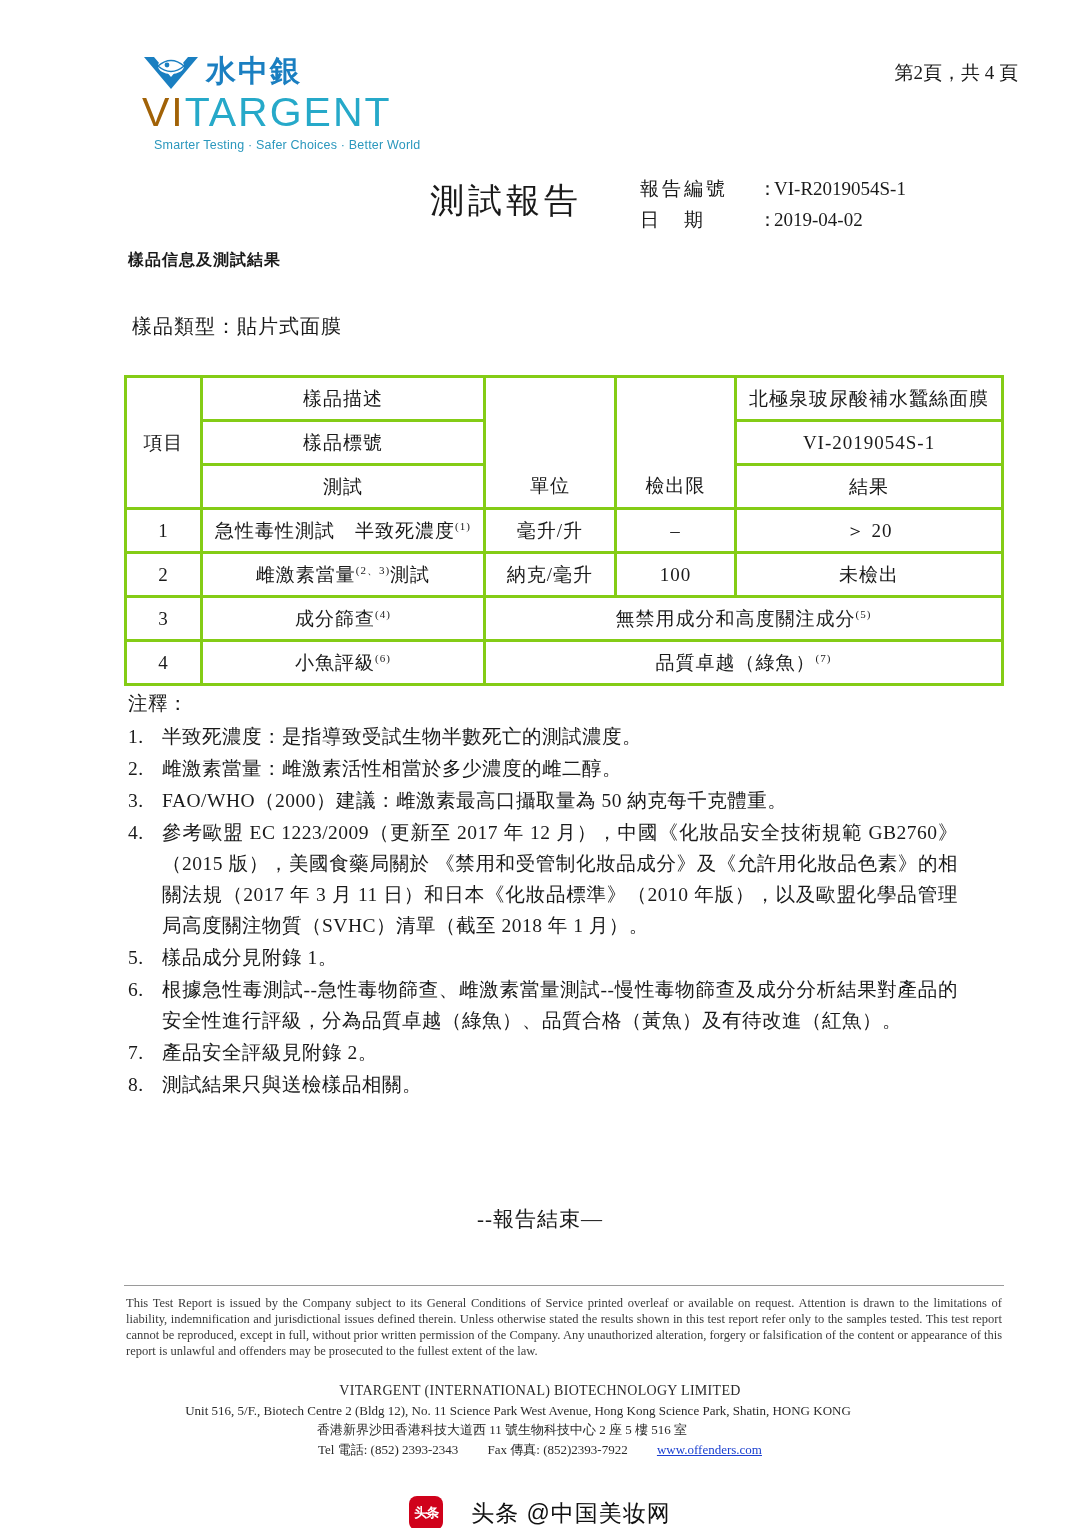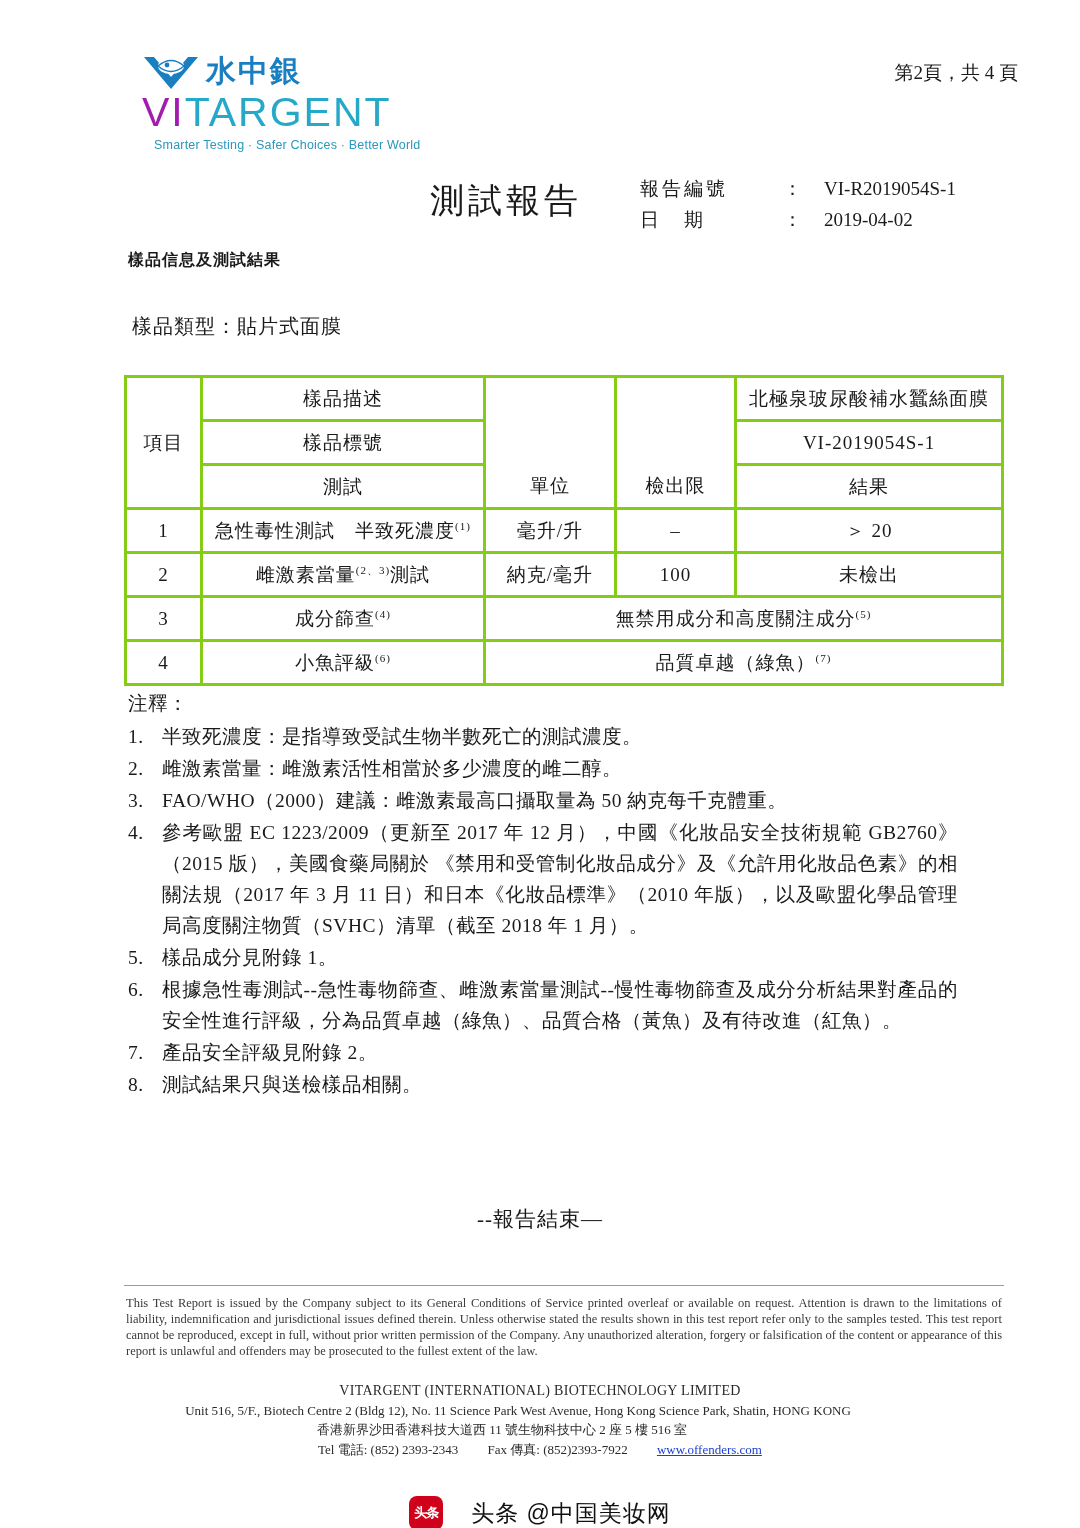--- a/index.html
+++ b/index.html
@@ -60,21 +60,21 @@
   .logo-word {
     font-family: "Liberation Sans", sans-serif;
     font-size: 41px;
     letter-spacing: 2px;
     color: #26a9c9;
     font-weight: 500;
     line-height: 1;
     margin-top: -2px;
     margin-left: 2px;
   }
-  .logo-word .vi { color: #a21caf; text-align: center; }
+  .logo-word .vi { color: #a16207; text-align: center; }
   .logo-tag {
     font-family: "Liberation Sans", sans-serif;
     font-size: 12.5px;
     color: #2a97bd;
     letter-spacing: 0.2px;
     margin-top: 5px;
     margin-left: 14px;
   }
   .page-count {
     position: absolute;
@@ -100,21 +100,21 @@
     font-weight: normal;
     letter-spacing: 4px;
   }
   .meta {
     position: absolute;
     left: 640px;
     top: -5px;
     font-size: 19px;
     line-height: 31px;
   }
-  .meta-row { display: flex; gap: 25px; }
+  .meta-row { display: flex; }
   .meta-label { width: 118px; letter-spacing: 3px;}
   .meta-colon { width: 16px; }
   .meta-value { font-family: "Liberation Serif", serif; }
 
   .section-title {
     position: absolute;
     left: 128px;
     top: 250px;
     font-size: 16px;
     font-weight: bold;

